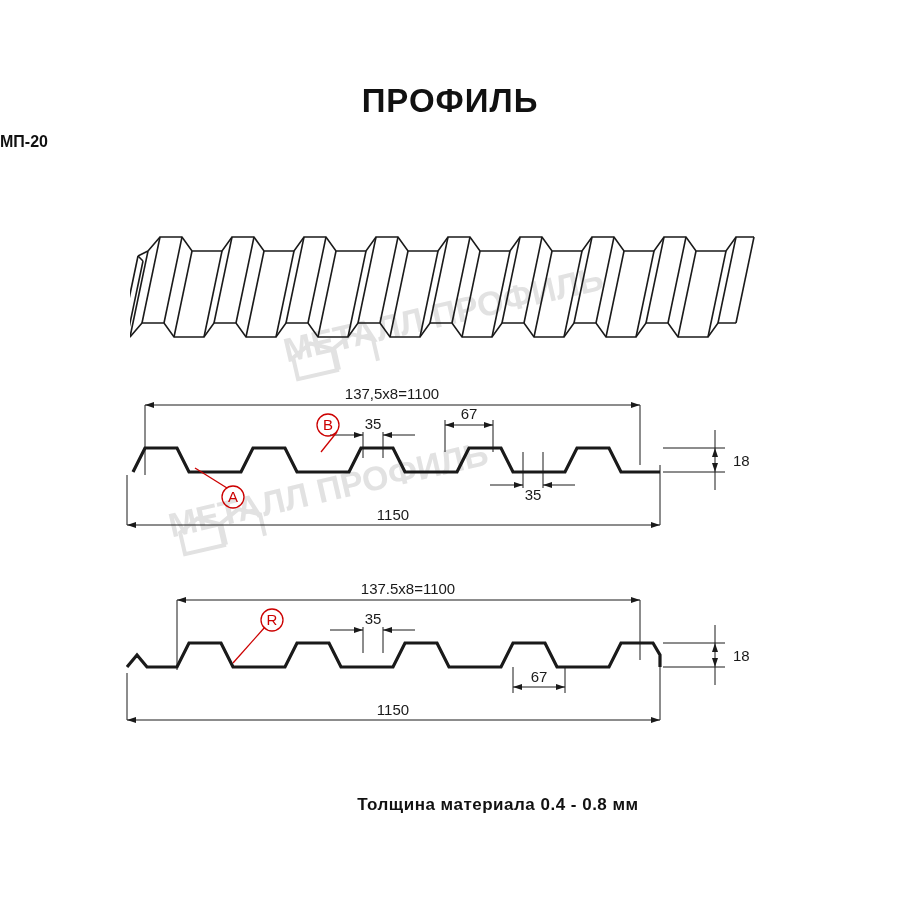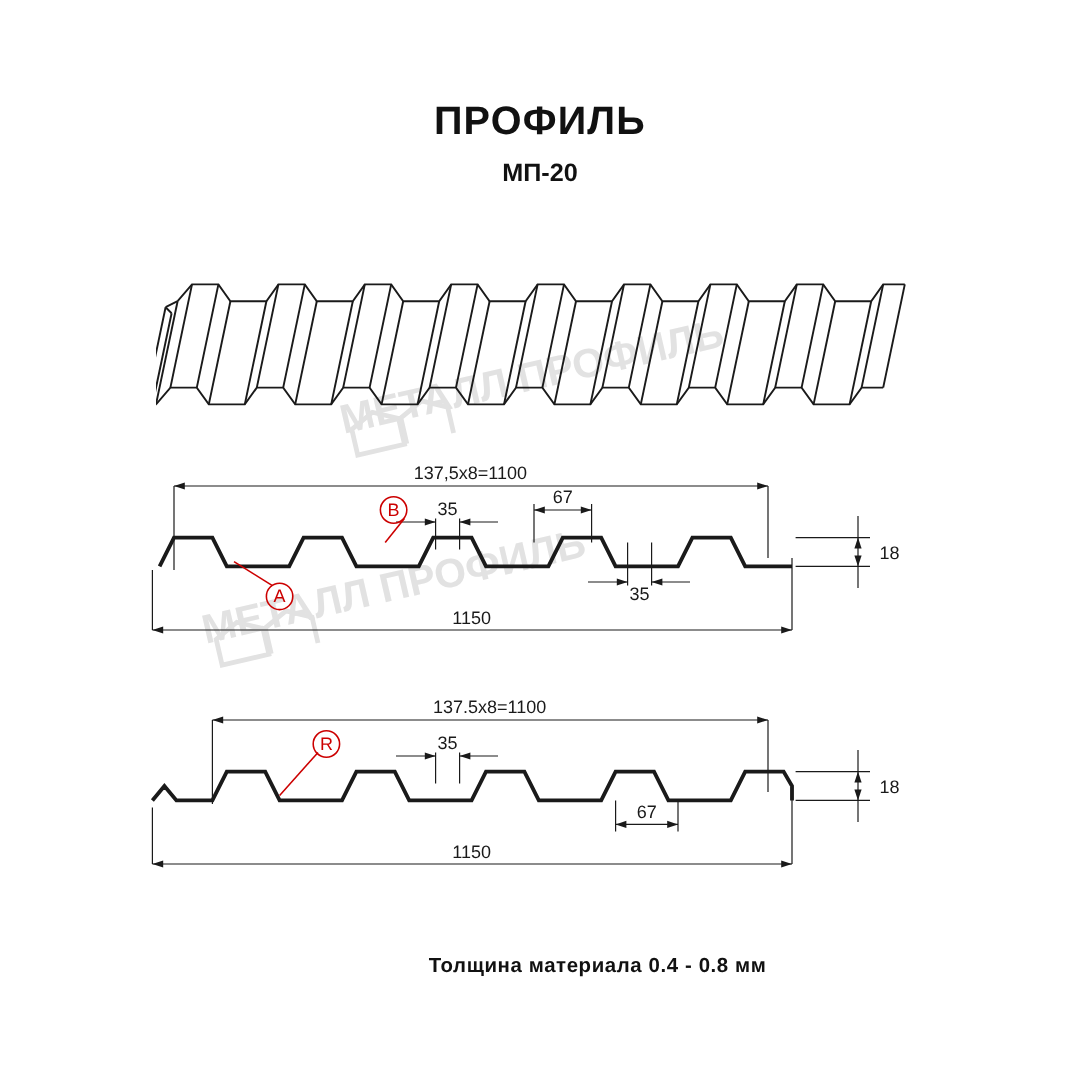--- a/index.html
+++ b/index.html
@@ -30,22 +30,22 @@
     font-size: 33px;
     font-weight: bold;
     letter-spacing: 1px;
     color: #111;
   }
   .subtitle {
     position: absolute;
     top: 133px;
     left: 0;
     width: 900px;
-    text-align: center;
-    font-size: 21px;
+    text-align: left;
+    font-size: 16px;
     font-weight: bold;
     color: #111;
   }
   .footer {
     position: absolute;
     top: 795px;
     left: 0;
     width: 900px;
     text-align: center;
     font-size: 17px;

